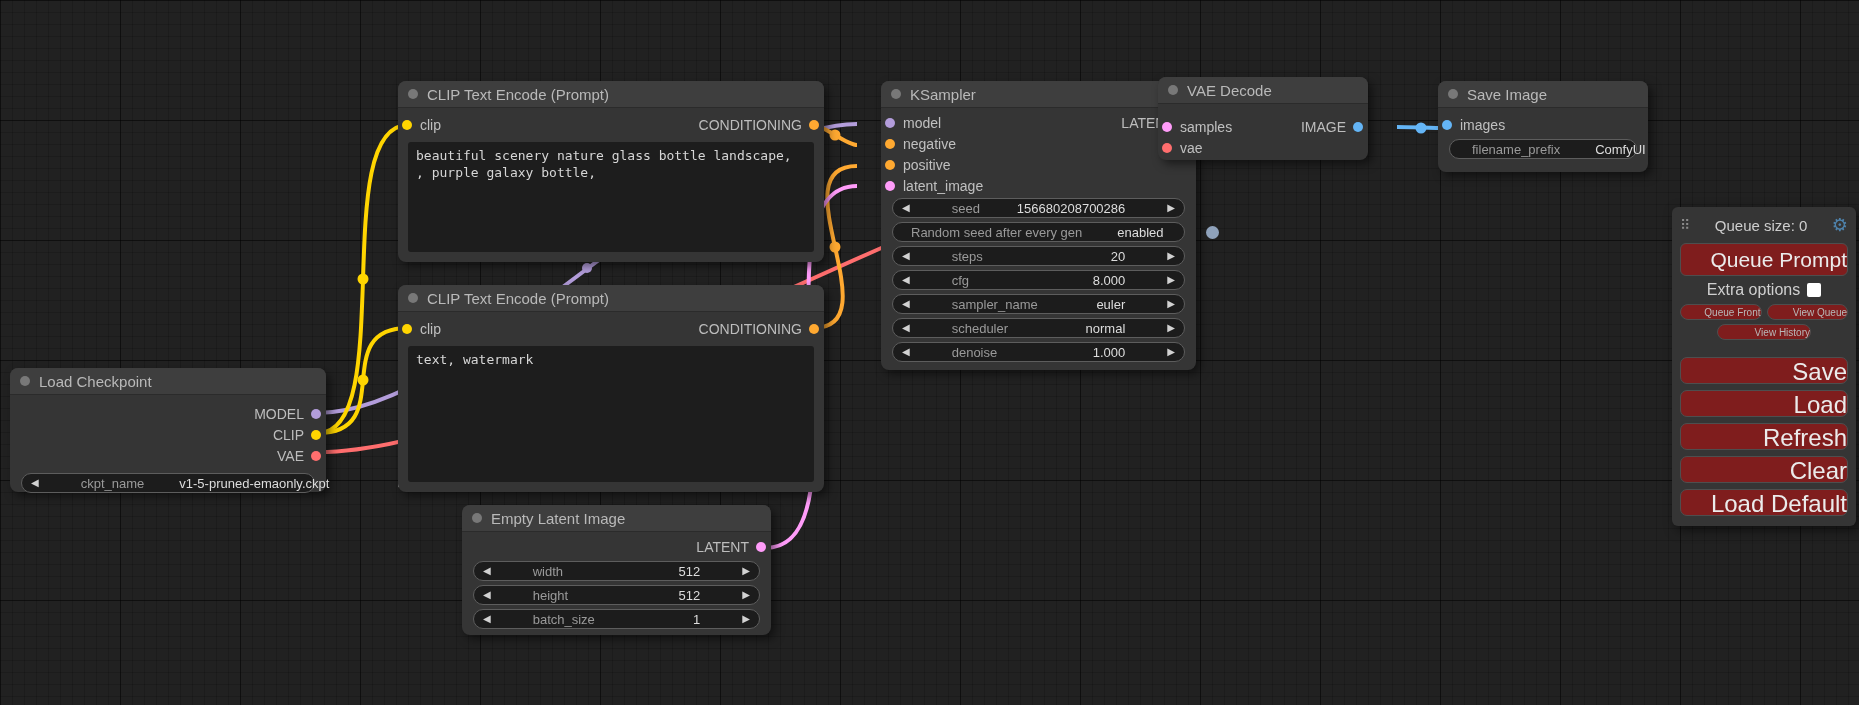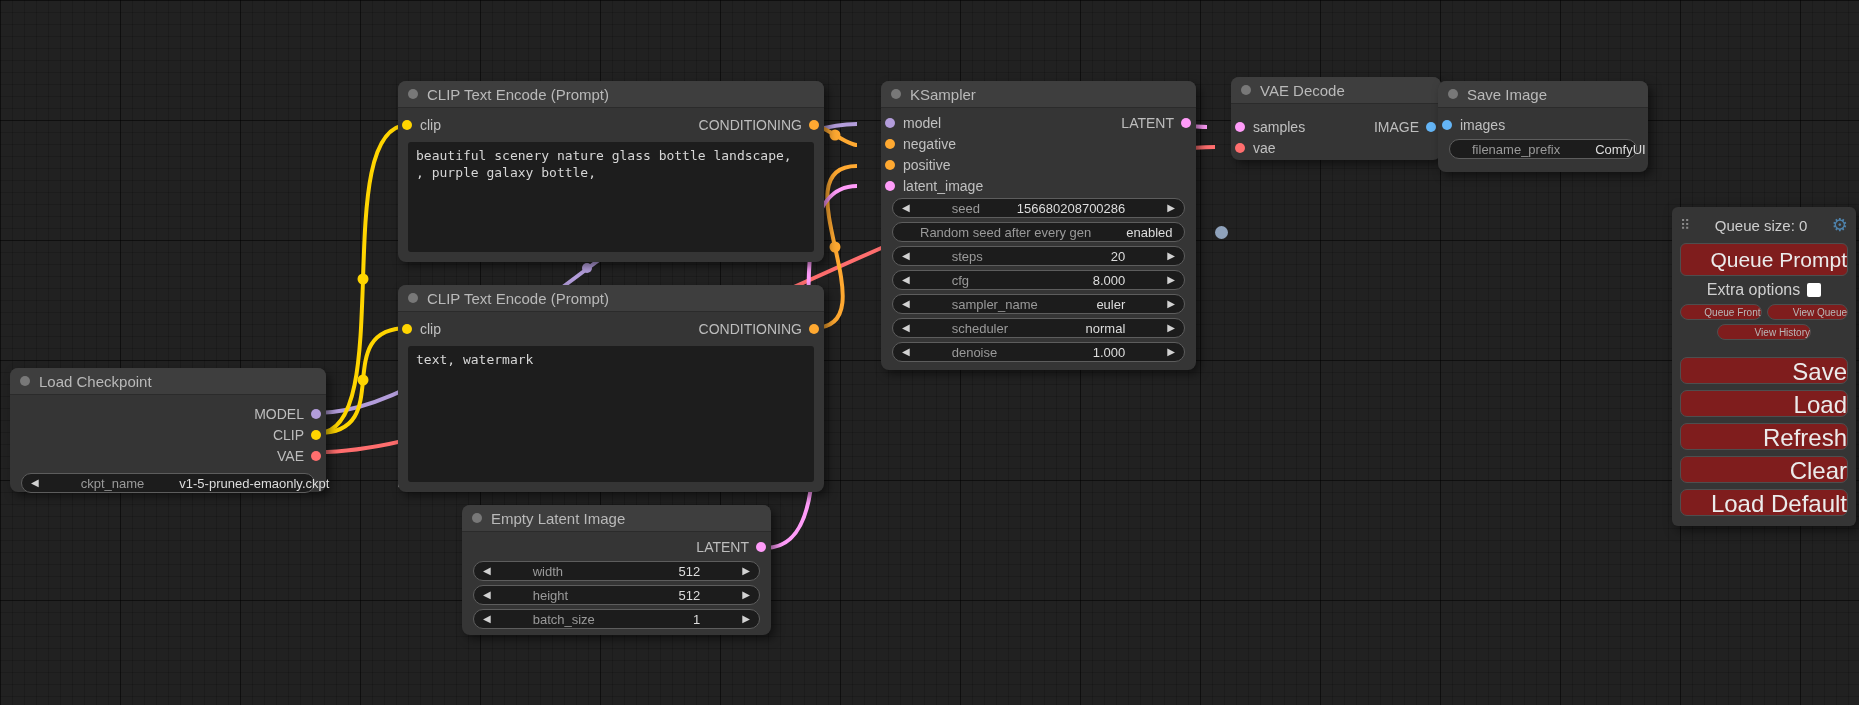--- a/index.html
+++ b/index.html
@@ -213,21 +213,21 @@
     <span class="slot-dot in c-latent"></span>
     <span class="in-label">latent_image</span>
   </div>
   <div class="widget" style="margin-top:2px;">
     <span class="w-arrow">◀</span>
     <span class="w-label">seed</span>
     <span class="w-value">156680208700286</span>
     <span class="w-arrow">▶</span>
   </div>
   <div class="widget">
-    <span class="w-label" style="margin-left:18px;">Random seed after every gen</span>
+    <span class="w-label" style="margin-left:9px;">Random seed after every gen</span>
     <span class="w-value">enabled</span>
     <span class="toggle-dot"></span>
   </div>
   <div class="widget">
     <span class="w-arrow">◀</span>
     <span class="w-label">steps</span>
     <span class="w-value">20</span>
     <span class="w-arrow">▶</span>
   </div>
   <div class="widget">
@@ -249,21 +249,21 @@
     <span class="w-arrow">▶</span>
   </div>
   <div class="widget">
     <span class="w-arrow">◀</span>
     <span class="w-label">denoise</span>
     <span class="w-value">1.000</span>
     <span class="w-arrow">▶</span>
   </div>
 </div>
 
-<div class="node" style="left:1231px; top:77px; width:210px; height:83px;">
+<div class="node" style="left:1158px; top:77px; width:210px; height:83px;">
   <div class="node-header">
     <span class="collapse-dot"></span>
     <span class="node-title">VAE Decode</span>
   </div>
   <div class="slot-row" style="margin-top:12px;">
     <span class="slot-dot in c-latent"></span>
     <span class="in-label">samples</span>
     <span class="out-label">IMAGE</span>
     <span class="slot-dot out c-image"></span>
   </div>

